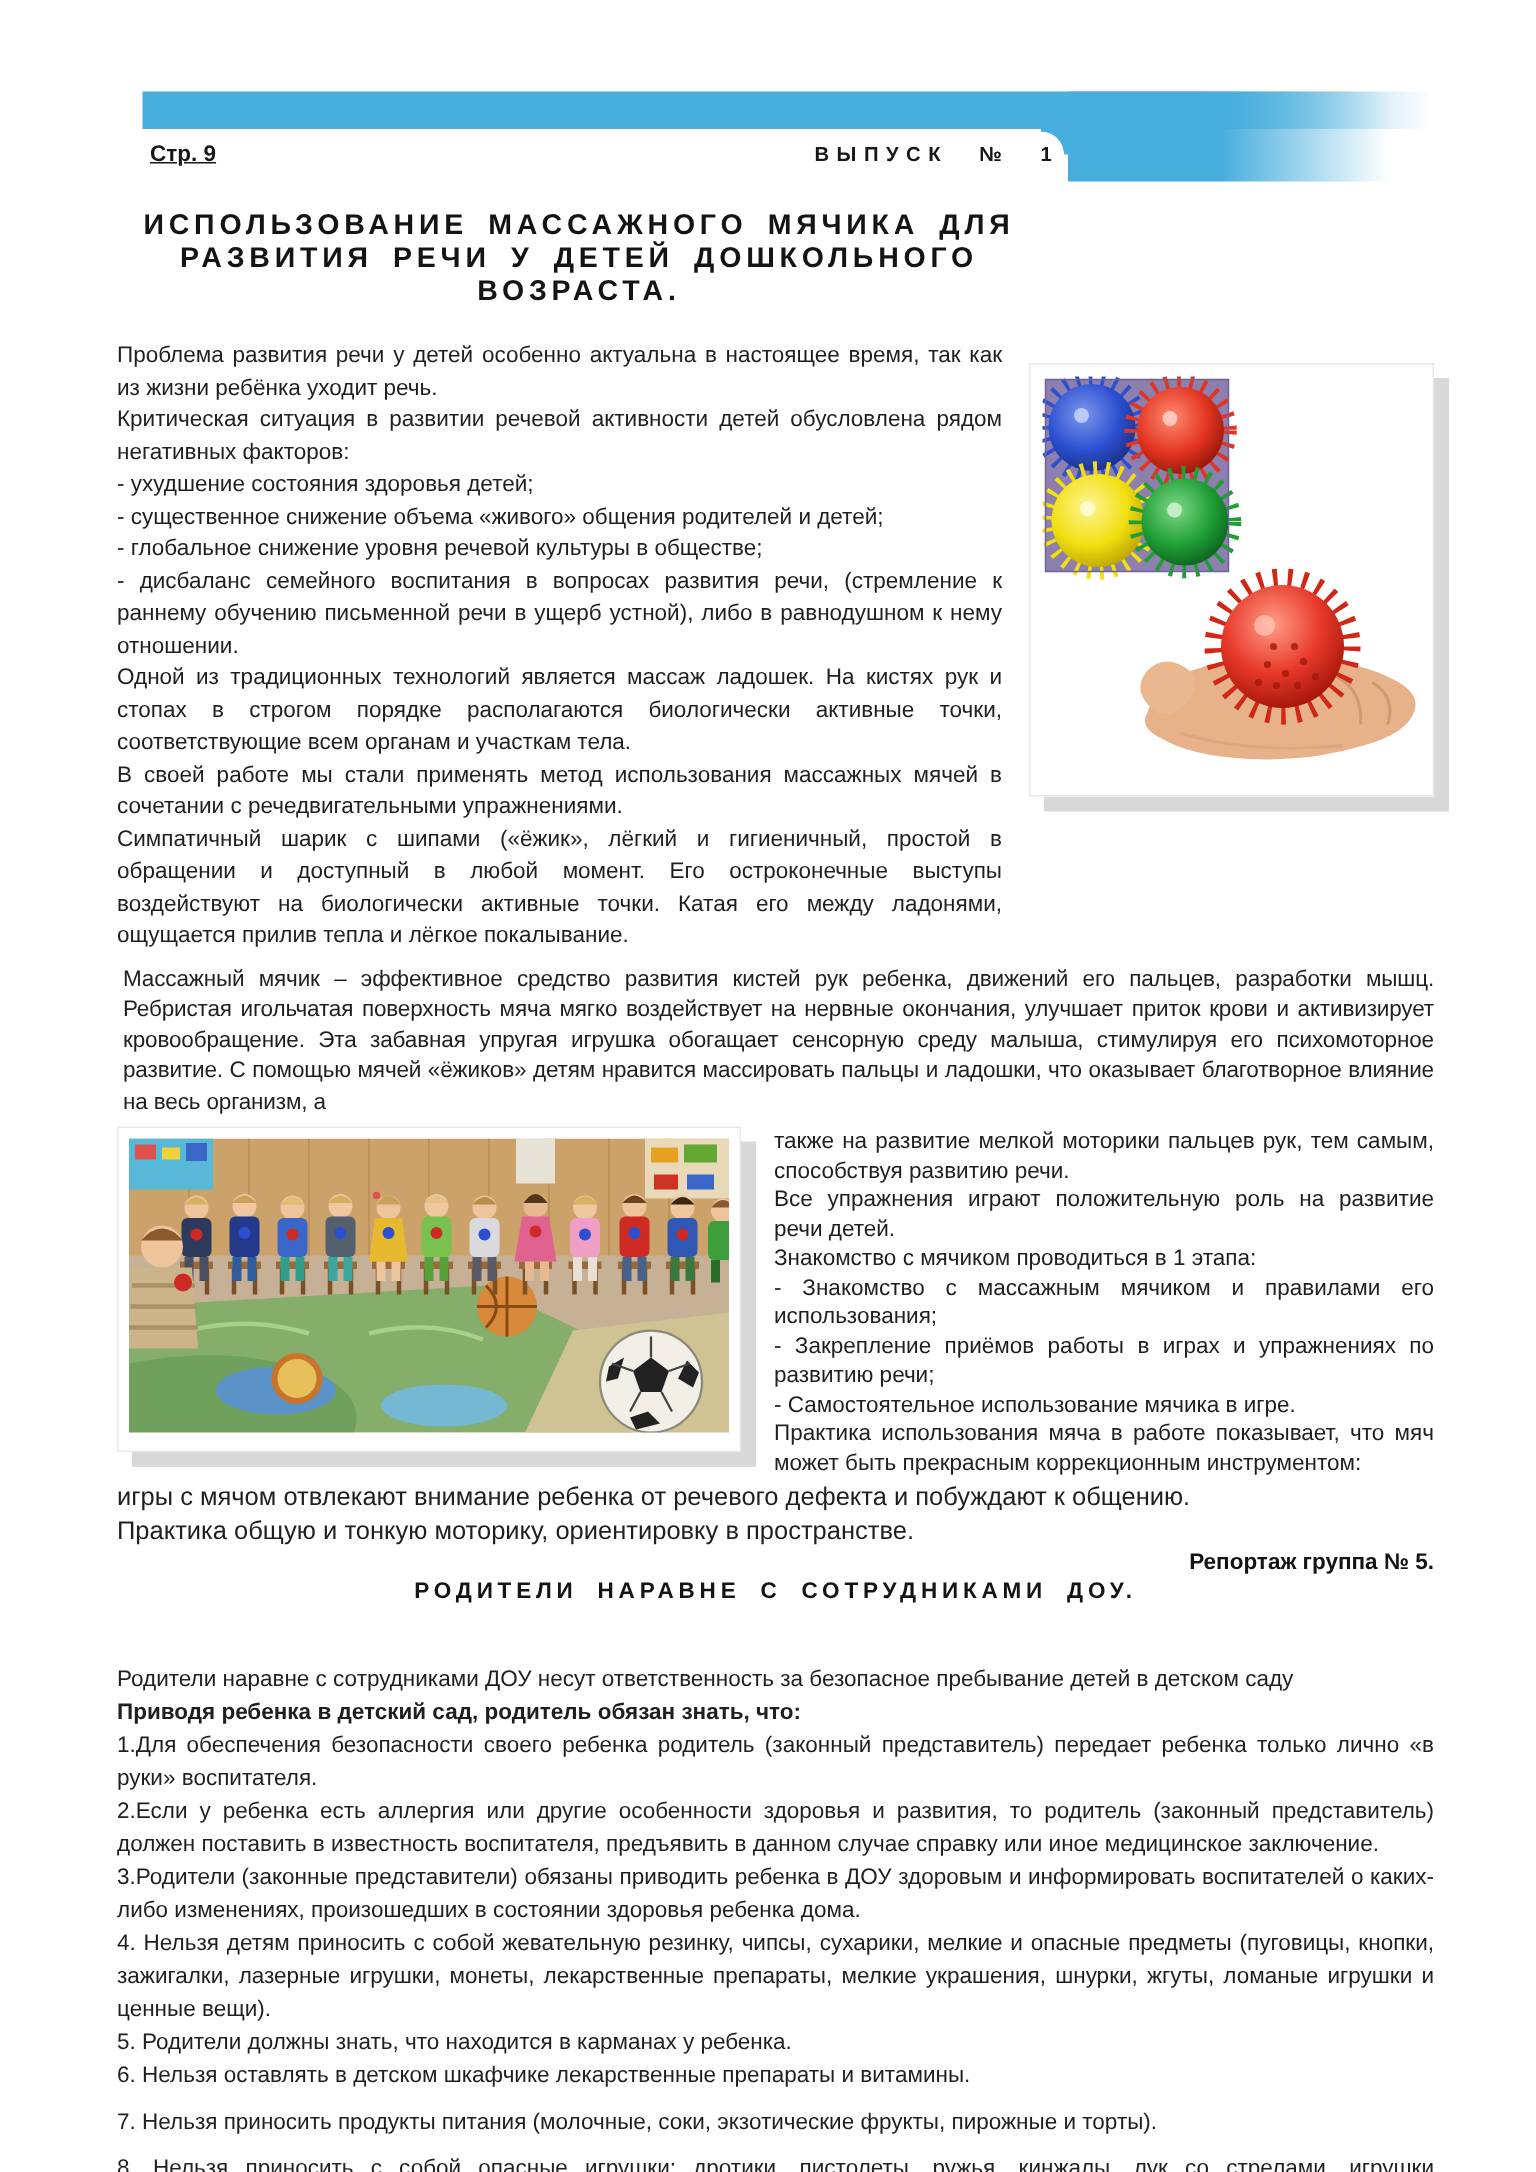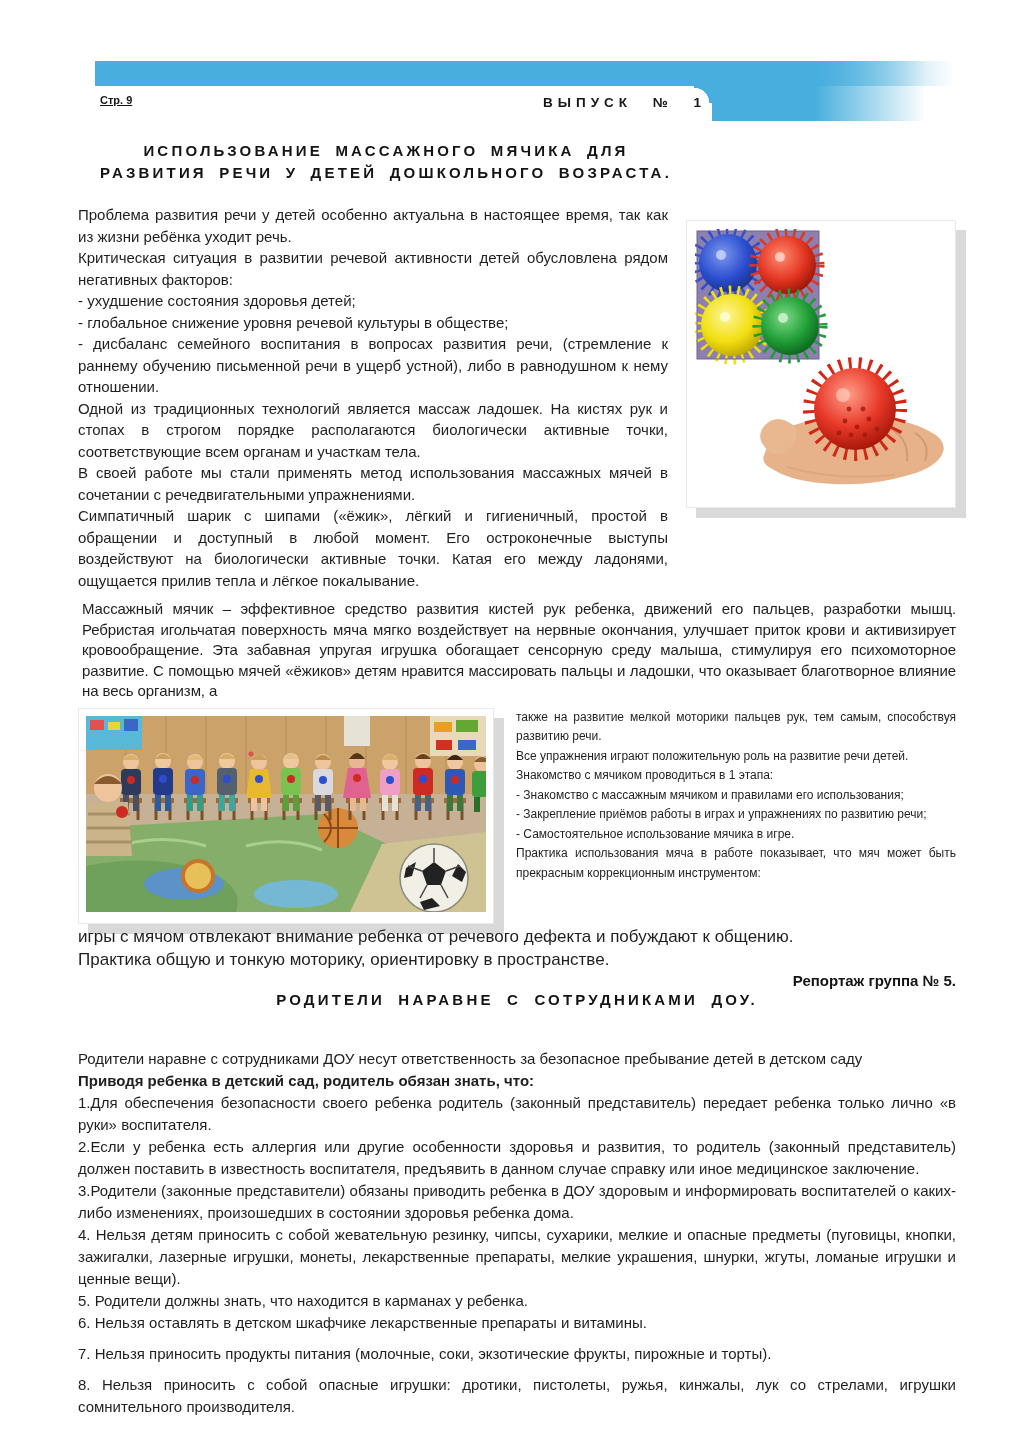--- a/index.html
+++ b/index.html
@@ -7,38 +7,38 @@
     position:relative;width:1024px;height:1448px;background:#ffffff;overflow:hidden;
     font-family:"Liberation Sans",sans-serif;color:#1f1f1f;
   }
   
   .topbar{position:absolute;left:95px;top:61px;width:905px;height:25px;
     background:linear-gradient(to right,#47aedd 0%,#47aedd 76%,rgba(255,255,255,0) 95%);}
   .topblock{position:absolute;left:712px;top:61px;width:268px;height:60px;
     background:linear-gradient(to right,#47aedd 0%,#47aedd 38%,rgba(255,255,255,0) 80%);}
   .fillet{position:absolute;left:694px;top:85px;width:18px;height:18px;
     background:radial-gradient(circle at 0% 100%, #ffffff 0 15px, #47aedd 15.5px);}
-  .page-label{position:absolute;left:100px;top:94px;font-size:11px;font-weight:bold;color:#171717;text-decoration:underline;}
+  .page-label{position:absolute;left:100px;top:94px;font-size:15px;font-weight:bold;color:#171717;text-decoration:underline;}
   .issue-label{position:absolute;left:543px;top:95px;font-size:13.5px;font-weight:bold;
     letter-spacing:5px;word-spacing:12px;color:#171717;}
   
   .content{position:absolute;left:78px;top:140px;width:878px;}
-  h1.title{margin:0 0 20px 0;width:616px;text-align:center;font-size:15px;line-height:22px;
+  h1.title{margin:0 0 20px 0;width:616px;text-align:center;font-size:19px;line-height:22px;
     font-weight:bold;letter-spacing:3.2px;word-spacing:5px;color:#141414;}
   .row{display:flex;align-items:flex-start;}
   .col1{width:590px;text-align:justify;font-size:15px;line-height:21.5px;}
   .col1 p{margin:0;}
   .figure1{margin-left:auto;margin-top:16px;background:#fff;border:1px solid #e9e9e9;
     padding:8px;box-shadow:10px 10px 0 #d9d9d9;}
   .wide{margin:8px 0 0 4px;text-align:justify;font-size:15px;line-height:20.5px;
     letter-spacing:-0.1px;}
   .row3{margin-top:6px;}
   .frame2{width:400px;background:#fff;border:1px solid #e9e9e9;padding:7px;
     box-shadow:10px 10px 0 #d9d9d9;}
-  .col2{margin-left:22px;flex:1;text-align:justify;font-size:12px;line-height:19.5px;}
+  .col2{margin-left:22px;flex:1;text-align:justify;font-size:15px;line-height:19.5px;}
   .col2 p{margin:0;}
   .tail p{margin:2px 0 0 0;font-size:17px;line-height:21px;}
   .byline{margin-top:2px;text-align:right;font-weight:bold;font-size:15px;color:#141414;}
   h2.heading2{margin:2px 0 0 0;text-align:center;font-size:15px;font-weight:bold;
     letter-spacing:3.2px;word-spacing:6px;color:#141414;}
   .section2{margin-top:40px;font-size:15px;line-height:22px;}
   .section2 p{margin:0;text-align:justify;}
   .section2 .lead{font-weight:bold;}
   .gap-top{margin-top:9px !important;}
 </style>
@@ -58,20 +58,21 @@
     <h1 class="title">
       <span style="display:block">ИСПОЛЬЗОВАНИЕ МАССАЖНОГО МЯЧИКА ДЛЯ</span>
       <span style="display:block">РАЗВИТИЯ РЕЧИ У ДЕТЕЙ ДОШКОЛЬНОГО ВОЗРАСТА.</span>
     </h1>
 
     <div class="row">
       <div class="col1">
         <p>Проблема развития речи у детей особенно актуальна в настоящее время, так как из жизни ребёнка уходит речь.</p>
         <p>Критическая ситуация в развитии речевой активности детей обусловлена рядом негативных факторов:</p>
         <p>- ухудшение состояния здоровья детей;</p>
+        <p>- существенное снижение объема «живого» общения родителей и детей;</p>
         <p>- глобальное снижение уровня речевой культуры в обществе;</p>
         <p>- дисбаланс семейного воспитания в вопросах развития речи, (стремление к раннему обучению письменной речи в ущерб устной), либо в равнодушном к нему отношении.</p>
         <p>Одной из традиционных технологий является массаж ладошек. На кистях рук и стопах в строгом порядке располагаются биологически активные точки, соответствующие всем органам и участкам тела.</p>
         <p>В своей работе мы стали применять метод использования массажных мячей в сочетании с речедвигательными упражнениями.</p>
         <p>Симпатичный шарик с шипами («ёжик», лёгкий и гигиеничный, простой в обращении и доступный в любой момент. Его остроконечные выступы воздействуют на биологически активные точки. Катая его между ладонями, ощущается прилив тепла и лёгкое покалывание.</p>
       </div>
 
       <div class="figure1">
         <svg width="252" height="266" viewBox="0 0 252 266">
           <defs>

